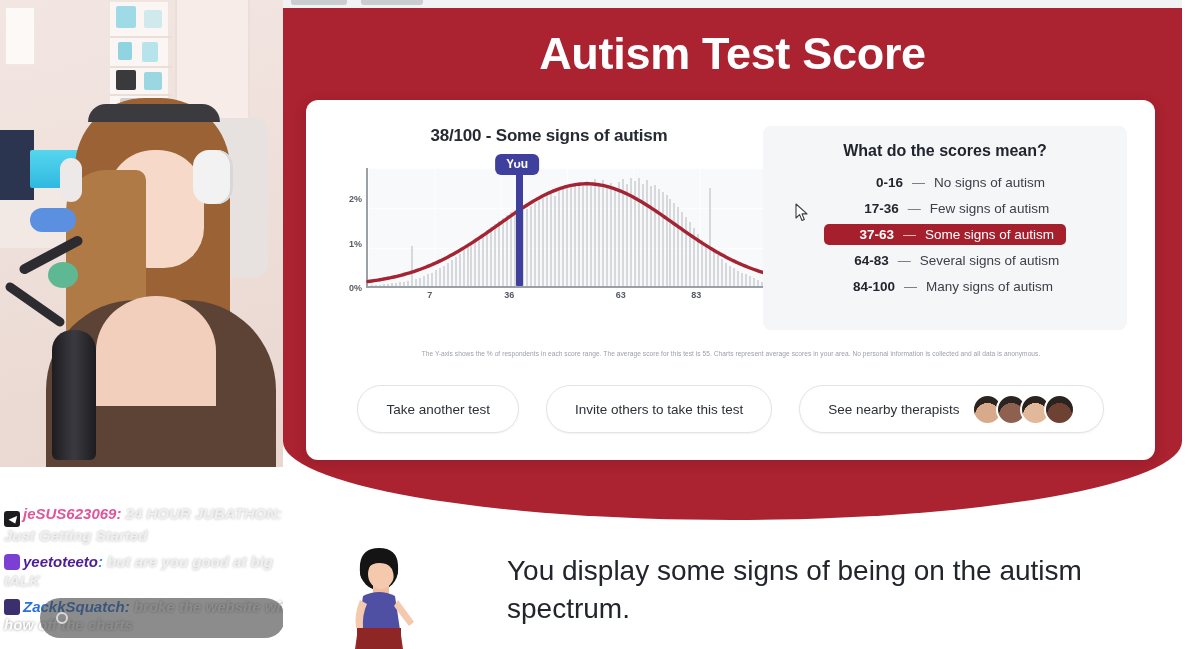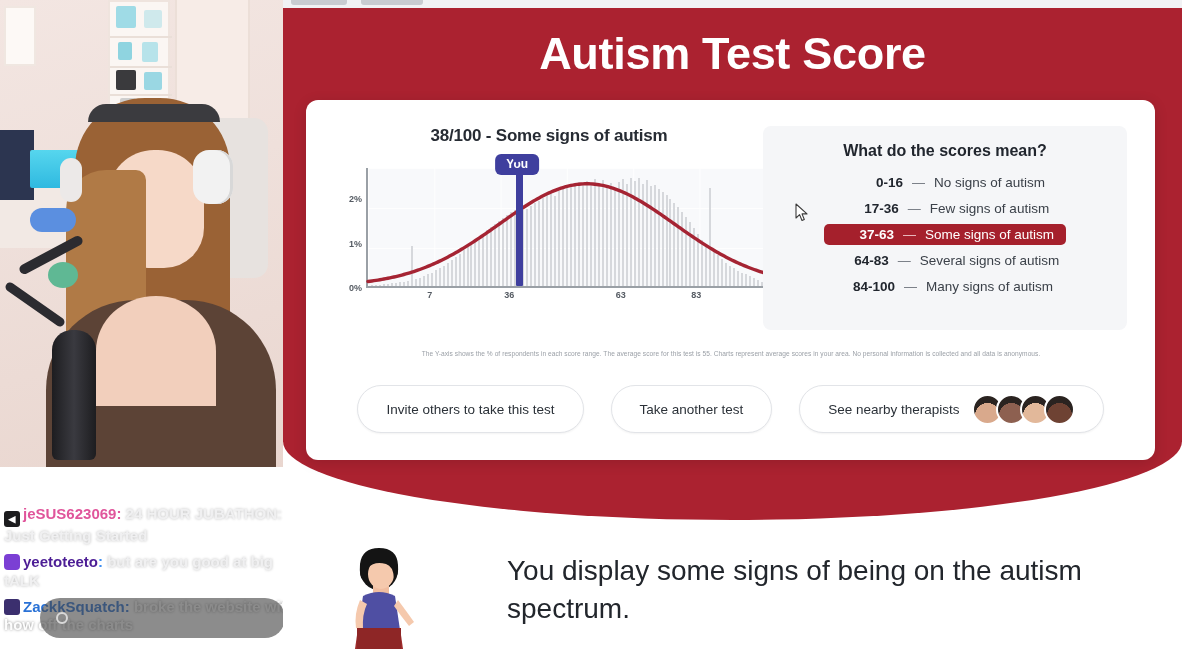--- a/index.html
+++ b/index.html
@@ -112,21 +112,21 @@
   #micarm{ position:absolute; left:16px; top:250px; width:70px; height:10px;
      background:#2b2b30; border-radius:5px; transform:rotate(-28deg); }
   #micarm2{ position:absolute; left:0px; top:300px; width:70px; height:9px;
      background:#2b2b30; border-radius:5px; transform:rotate(35deg); }
   #greenthing{ position:absolute; left:48px; top:262px; width:30px; height:26px; background:#5fb894; border-radius:50%; }
   #bluething{ position:absolute; left:30px; top:208px; width:46px; height:24px; background:#5b8fe0; border-radius:12px; }
 
   
   #chat{ position:absolute; left:0; top:505px; width:300px; height:144px; }
   .chat-line{ position:relative; margin:0 0 8px 4px; width:292px;
-     font-size:15px; font-weight:bold; line-height:1.22; }
+     font-size:15px; font-weight:bold; line-height:1.22;font-style:italic; }
   .badge{ display:inline-block; width:16px; height:16px; border-radius:3px;
      vertical-align:-3px; margin-right:3px; }
   .chat-user{ font-weight:bold; }
   .chat-msg{ font-weight:bold; color:#fdfdfd; text-shadow:0 0 3px rgba(0,0,0,.45); }
   .chat-msg.dim{ color:#e8e8ea; opacity:.62; }
   #chat-pill{ position:absolute; left:40px; top:598px; width:245px; height:40px;
      background:rgba(70,70,70,.62); border-radius:20px; }
   #chat-pill-dot{ position:absolute; left:16px; top:14px; width:12px; height:12px;
      border:2px solid #d9d9d9; border-radius:50%; }
 
@@ -369,24 +369,24 @@
                 <span class="score-label">Many signs of autism</span>
               </div>
             </div>
           </div>
       </div>
 
       <div id="disclaimer">The Y-axis shows the % of respondents in each score range. The average score for this test is 55. Charts represent average scores in your area. No personal information is collected and all data is anonymous.</div>
 
       <div id="actions">
           <div class="action-btn">
-            <span>Invite others to take this test</span>
+            <span>Take another test</span>
           </div>
           <div class="action-btn">
-            <span>Take another test</span>
+            <span>Invite others to take this test</span>
           </div>
           <div class="action-btn">
             <span>See nearby therapists</span>
             <span class="avatars">
               <span class="av" style="background: radial-gradient(circle at 50% 72%, rgb(217, 169, 140) 0px, rgb(217, 169, 140) 52%, rgb(42, 35, 32) 53%, rgb(42, 35, 32) 100%);"></span>
               <span class="av" style="background: radial-gradient(circle at 50% 72%, rgb(141, 96, 80) 0px, rgb(141, 96, 80) 52%, rgb(42, 35, 32) 53%, rgb(42, 35, 32) 100%);"></span>
               <span class="av" style="background: radial-gradient(circle at 50% 72%, rgb(226, 184, 154) 0px, rgb(226, 184, 154) 52%, rgb(42, 35, 32) 53%, rgb(42, 35, 32) 100%);"></span>
               <span class="av" style="background: radial-gradient(circle at 50% 72%, rgb(110, 66, 51) 0px, rgb(110, 66, 51) 52%, rgb(42, 35, 32) 53%, rgb(42, 35, 32) 100%);"></span>
             </span>
           </div>

